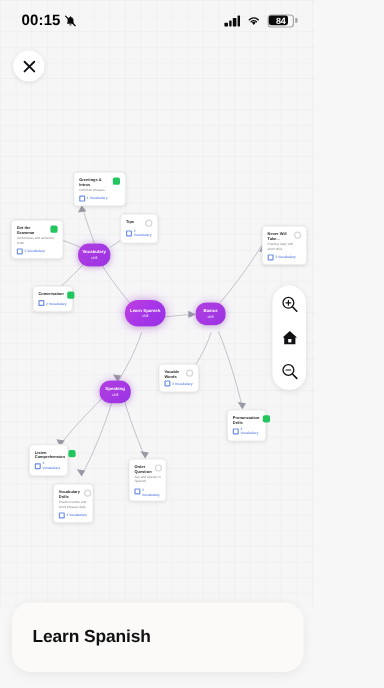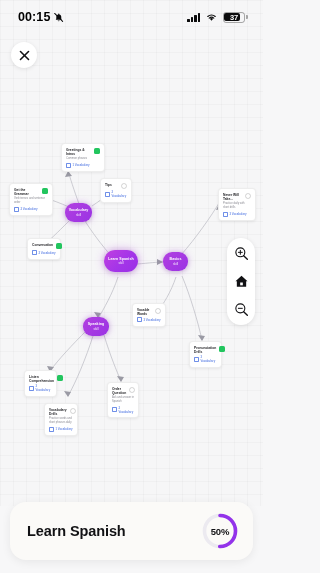--- a/index.html
+++ b/index.html
@@ -148,21 +148,21 @@
       </span>
     <svg class="wifi" viewBox="0 0 16 12">
       <path d="M8 10.6l2-2.4a3.1 3.1 0 0 0-4 0z" fill="#0b0b0c"></path>
       <path d="M3.4 5.3a7 7 0 0 1 9.2 0" stroke="#0b0b0c" stroke-width="1.5" fill="none" stroke-linecap="round"></path>
       <path d="M5.2 7.4a4.4 4.4 0 0 1 5.6 0" stroke="#0b0b0c" stroke-width="1.4" fill="none" stroke-linecap="round"></path>
     </svg>
     <span class="battery">
       <span class="battery-shell"></span>
       <span class="battery-fill" style="width:72%"></span>
       <span class="battery-cap"></span>
-      <span class="battery-num">37</span>
+      <span class="battery-num">84</span>
     </span>
   </div>
 </div>
 
 <div class="canvas">
 
   <svg class="edges" viewBox="0 0 263 506">
     <g fill="none" stroke="#b9b9c2" stroke-width="0.7">
 
       <path d="M112 257 C 100 243, 92 232, 85 221"></path>
@@ -333,20 +333,13 @@
     <svg width="15" height="15" viewBox="0 0 18 18">
       <circle cx="7.6" cy="7.6" r="5.4" fill="none" stroke="#111114" stroke-width="1.3"></circle>
       <path d="M11.6 11.6 L16 16" stroke="#111114" stroke-width="1.6" stroke-linecap="round"></path>
       <path d="M5.2 7.6h4.8" stroke="#111114" stroke-width="1.2" stroke-linecap="round"></path>
     </svg>
   </div>
 </div>
 
 <div class="bottom-card">
   <span class="bottom-title">Learn Spanish</span>
-  <span class="ring">
-    <svg width="38" height="38" viewBox="0 0 38 38">
-      <circle cx="19" cy="19" r="15.5" fill="none" stroke="#eceaf0" stroke-width="3.6"></circle>
-      <circle id="ring-arc" cx="19" cy="19" r="15.5" fill="none" stroke="#9333ea" stroke-width="3.6" stroke-linecap="round" stroke-dasharray="97.39" stroke-dashoffset="48.69"></circle>
-    </svg>
-    <span class="ring-label">50%</span>
-  </span>
 </div>
 
 </body></html>

